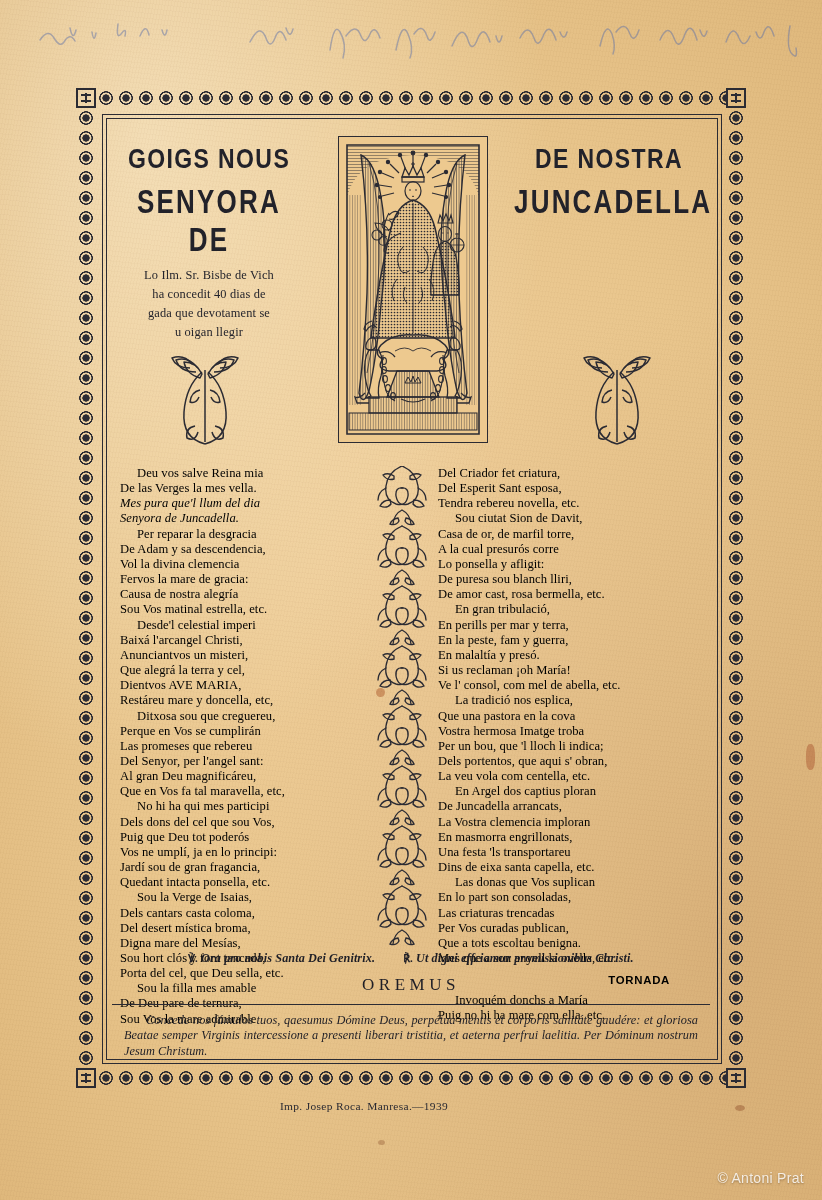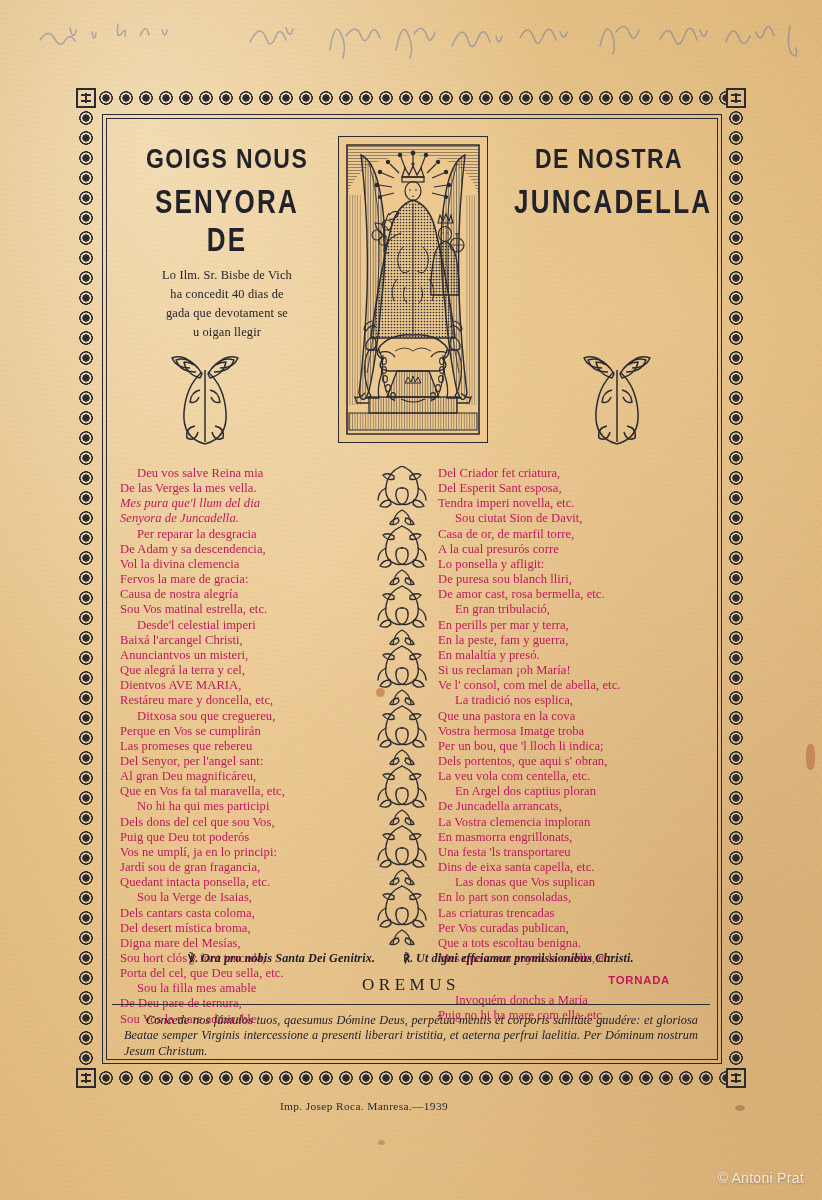--- a/index.html
+++ b/index.html
@@ -83,21 +83,21 @@
     position:absolute;left:30px;top:30px;width:610px;height:940px;
     border:.8px solid #2b2b33;
   }
 
   
   #content{position:absolute;left:36px;top:36px;width:598px;height:928px;}
 
   
   #header{position:absolute;left:0;top:20px;width:598px;height:320px;}
   .hdr-side{position:absolute;width:190px;text-align:center;}
-  #hdr-left{left:20px;top:0;}
+  #hdr-left{left:2px;top:0;}
   #hdr-right{left:402px;top:0;}
   .hdr-l1{
     font-family:"Liberation Sans", sans-serif;
     font-weight:700;font-size:23px;letter-spacing:1.4px;
     color:#22222a;line-height:1.1;
     transform:scaleY(1.22);transform-origin:center top;
   }
   .hdr-l2{
     font-family:"Liberation Sans", sans-serif;
     font-weight:700;font-size:26px;letter-spacing:2.2px;
@@ -125,21 +125,21 @@
   .leafy{position:absolute;width:86px;height:96px;}
   #leaf-left{left:50px;top:208px;}
   #leaf-right{left:462px;top:208px;}
 
   
   #verses{position:absolute;left:0;top:342px;width:598px;height:486px;}
   .vcol{
     position:absolute;top:0;width:232px;
     font-family:"Liberation Serif", serif;
     font-size:12.6px;line-height:15.15px;
-    color:#be185d;letter-spacing:.05px;
+    color:#000000;letter-spacing:.05px;
   }
   #vcol-left{left:8px;}
   #vcol-right{left:326px;}
   .vline{white-space:nowrap;}
   .vline.ind{padding-left:17px;}
   .vline.it{font-style:italic;}
   .vline.ctr{text-align:right;font-weight:700;font-family:"Liberation Sans",sans-serif;font-size:11.4px;letter-spacing:.7px;padding:7px 0 5px;}
 
   #vdivider{position:absolute;left:262px;top:0;width:56px;height:480px;}
 
@@ -456,21 +456,21 @@
           <div class="vline">Digna mare del Mesías,</div>
           <div class="vline">Sou hort clós y font tancada,</div>
           <div class="vline">Porta del cel, que Deu sella, etc.</div>
           <div class="vline ind">Sou la filla mes amable</div>
           <div class="vline">De Deu pare de ternura,</div>
           <div class="vline">Sou Vos la mare admirable</div>
         </div>
       <div class="vcol" id="vcol-right">
           <div class="vline">Del Criador fet criatura,</div>
           <div class="vline">Del Esperit Sant esposa,</div>
-          <div class="vline">Tendra imperi novella, etc.</div>
+          <div class="vline">Tendra rebereu novella, etc.</div>
           <div class="vline ind">Sou ciutat Sion de Davit,</div>
           <div class="vline">Casa de or, de marfil torre,</div>
           <div class="vline">A la cual presurós corre</div>
           <div class="vline">Lo ponsella y afligit:</div>
           <div class="vline">De puresa sou blanch lliri,</div>
           <div class="vline">De amor cast, rosa bermella, etc.</div>
           <div class="vline ind">En gran tribulació,</div>
           <div class="vline">En perills per mar y terra,</div>
           <div class="vline">En la peste, fam y guerra,</div>
           <div class="vline">En malaltía y presó.</div>

